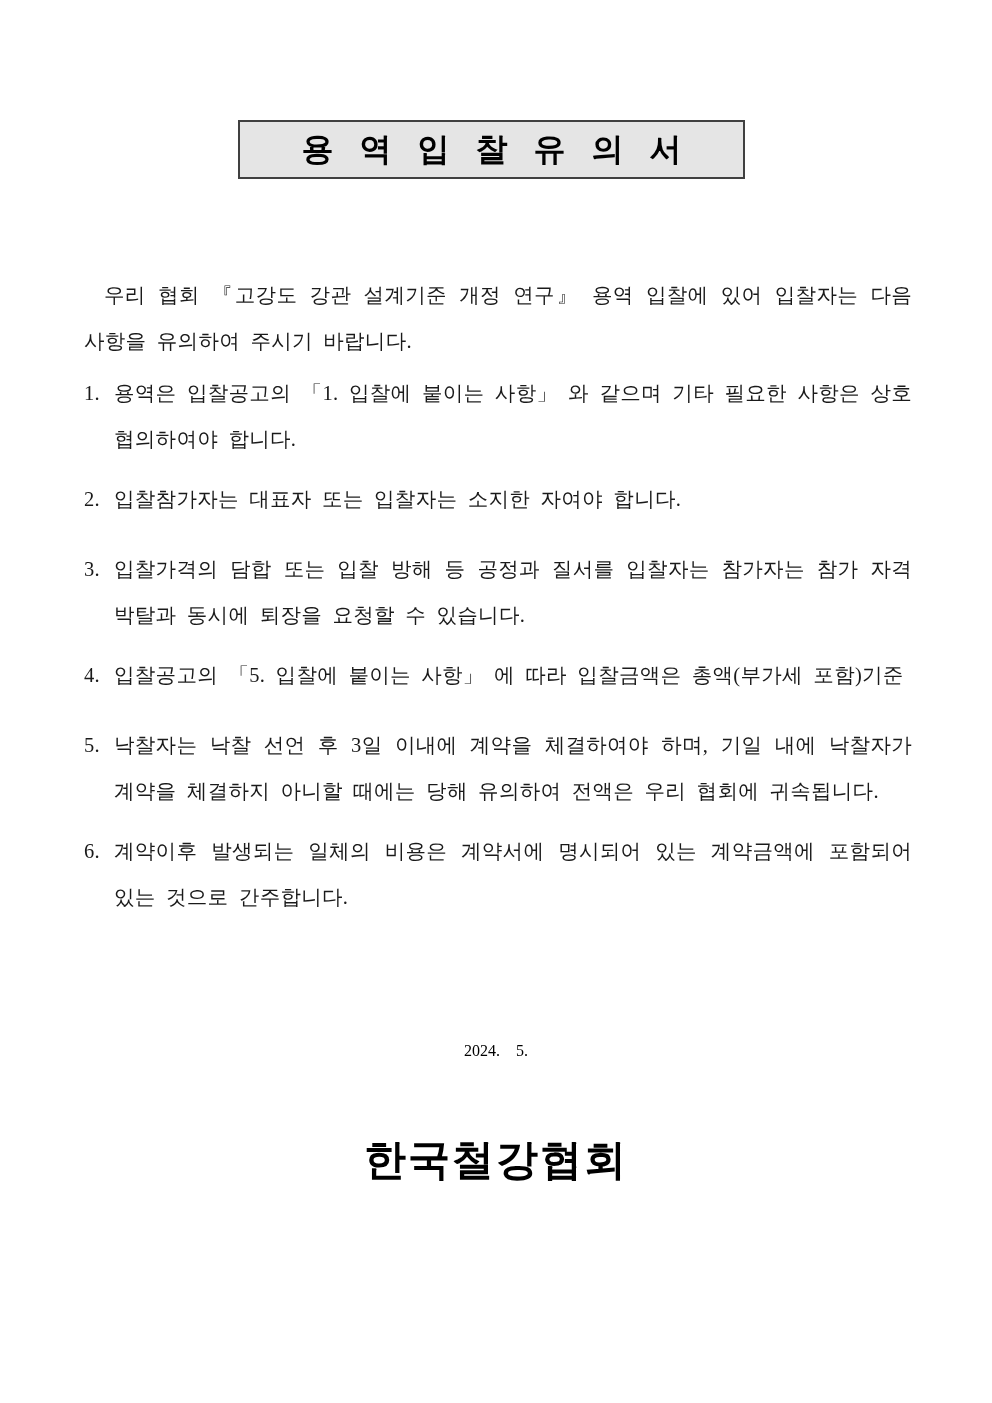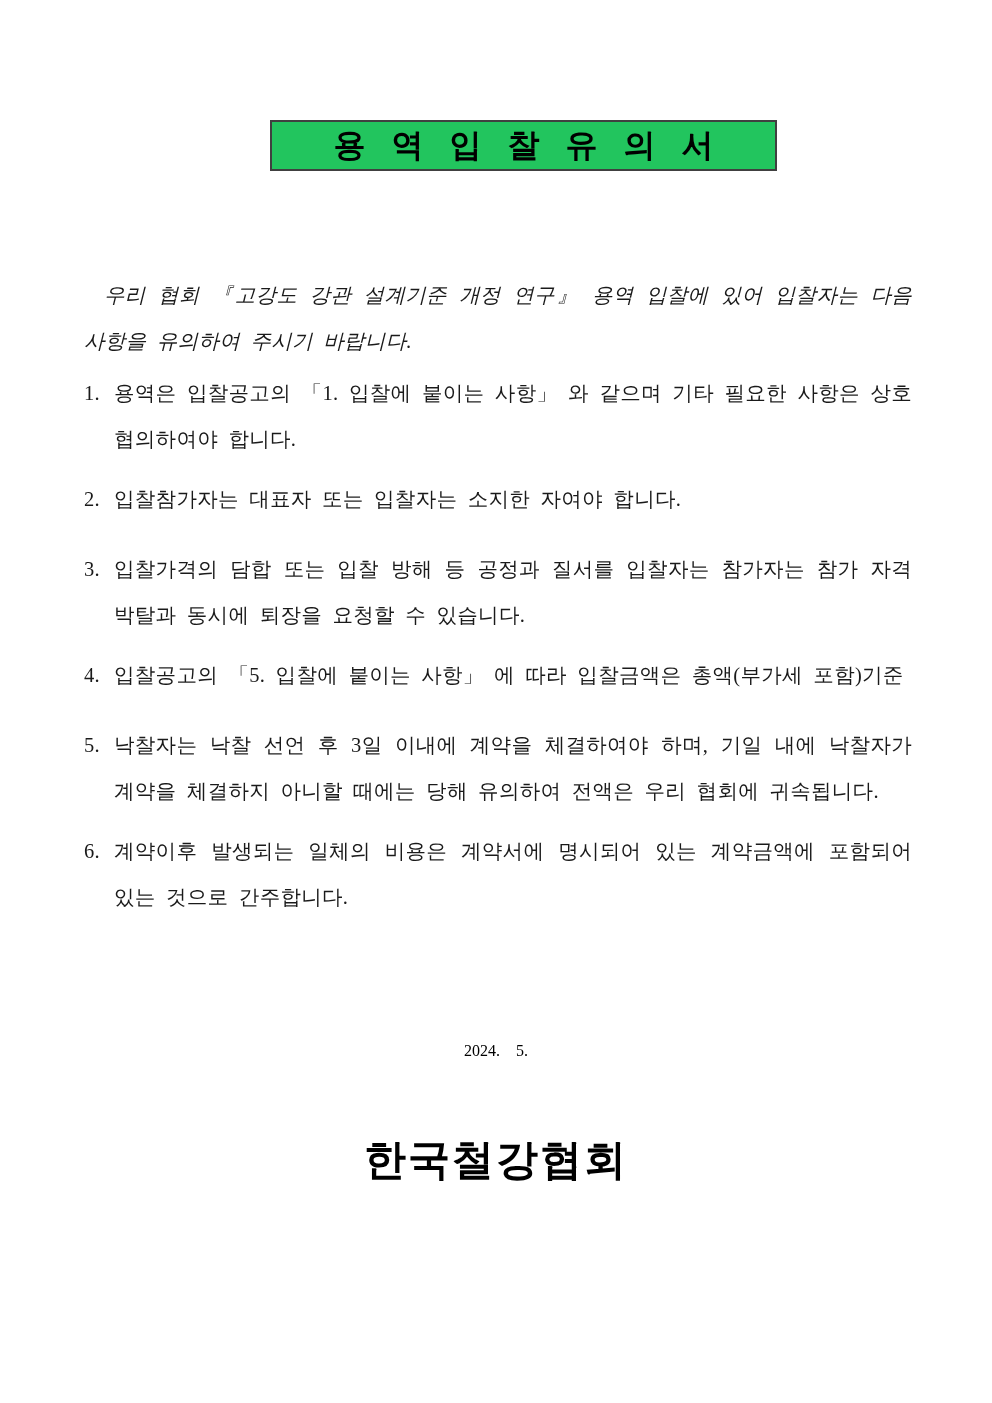--- a/index.html
+++ b/index.html
@@ -14,28 +14,27 @@
     background: #ffffff;
     font-family: "Liberation Serif", "DejaVu Serif", serif;
     color: #1a1a1a;
     overflow: hidden;
   }
   .title-box {
     position: absolute;
     left: 238px;
     top: 120px;
     width: 507px;
-    height: 51px;
-    background: #22c55e;
+    height: 59px;
+    background: #e5e5e5;
     border: 2px solid #404040;
     box-sizing: border-box;
     display: flex;
     align-items: center;
     justify-content: center;
-    margin-left: 32px;
   }
   .title-text {
     font-size: 32px;
     font-weight: bold;
     letter-spacing: 9px;
     text-indent: 9px;
     white-space: nowrap;
     color: #000000;
   }
   .content {
@@ -45,21 +44,20 @@
     width: 828px;
     font-size: 20.5px;
     line-height: 46px;
     letter-spacing: 0.3px;
   }
   .intro {
     margin: 0 0 6px 0;
     text-indent: 20px;
     text-align: justify;
     word-spacing: 5px;
-    font-style: italic;
   }
   .item {
     display: flex;
     margin-bottom: 14px;
   }
   .item.gap-lg {
     margin-bottom: 24px;
   }
   .num {
     flex: 0 0 30px;

